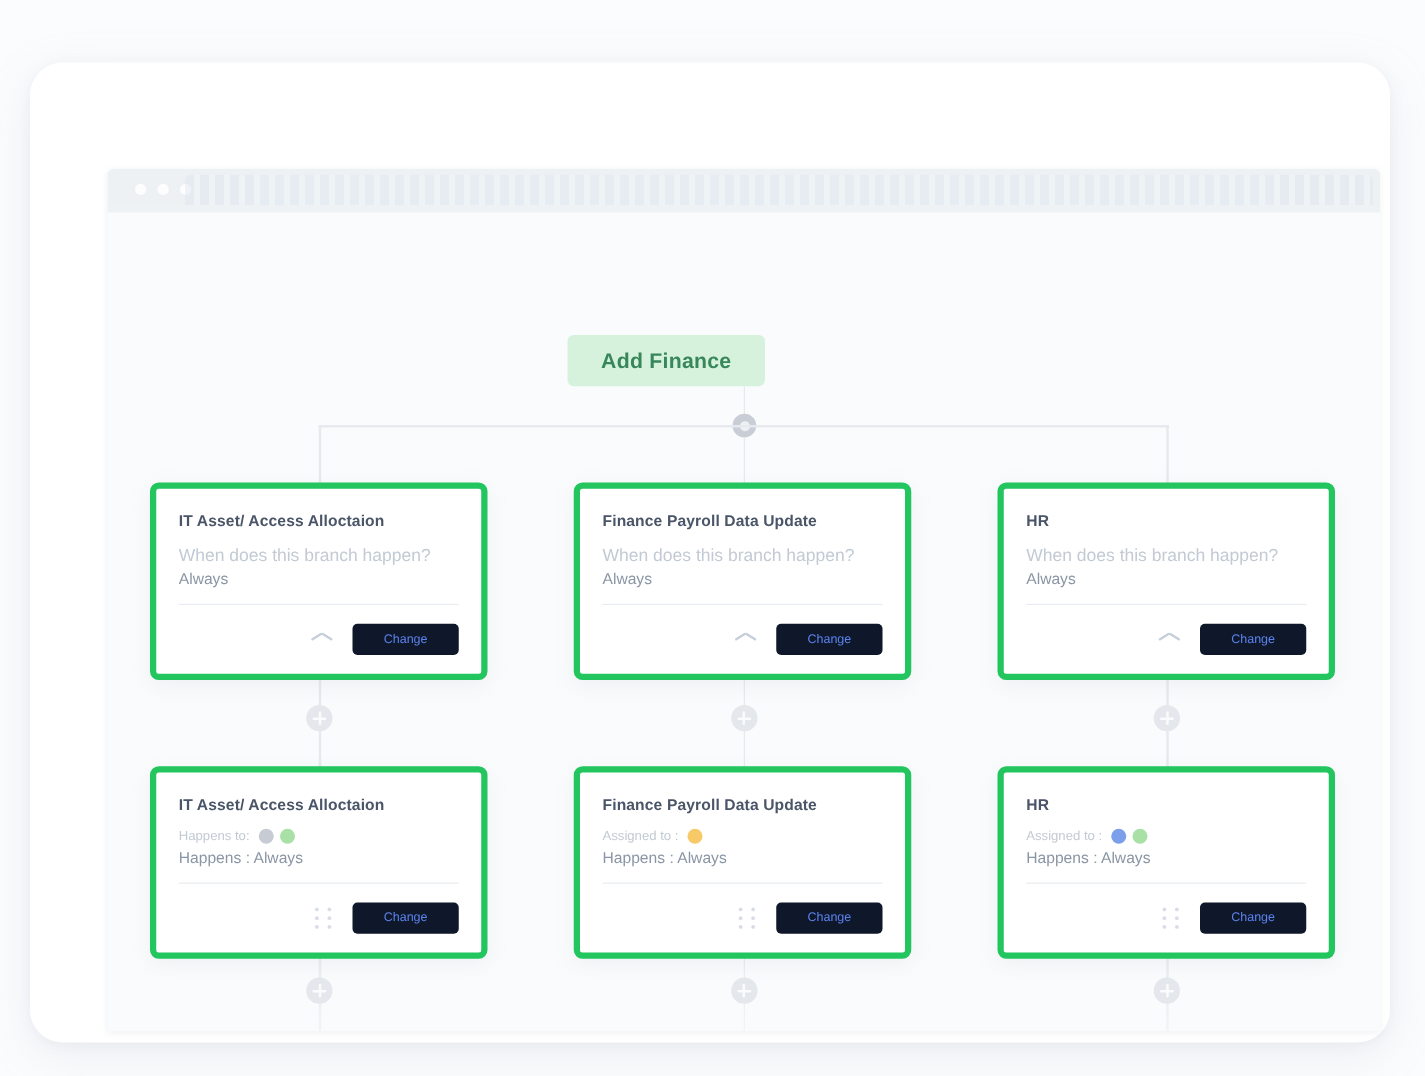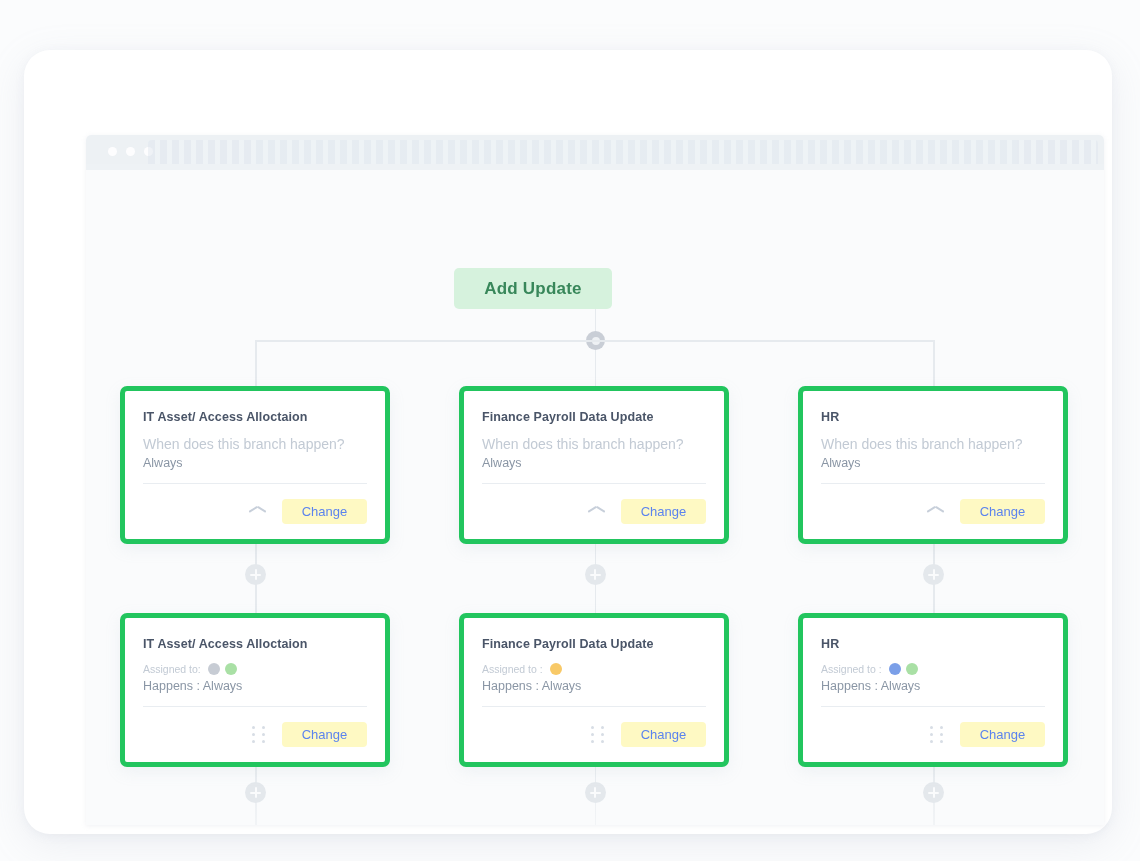--- a/index.html
+++ b/index.html
@@ -196,26 +196,26 @@
     cursor: grab;
   }
   .drag-handle span {
     width: 3px; height: 3px;
     border-radius: 50%;
     background: #d7dde5;
   }
 
   .change-btn {
     width: 85px; height: 25px;
-    background: #fef9c3;
+    background: #0f172a;
     border: none;
     border-radius: 4px;
     color: #5b83ee;
     font-family: "Liberation Sans", sans-serif;
-    font-size: 13px;
+    font-size: 10px;
     cursor: pointer;
   }
 
   
   .assigned-row {
     display: flex;
     align-items: center;
     gap: 7px;
     margin-bottom: 4px;
   }
@@ -235,21 +235,21 @@
         <span class="dot"></span>
         <span class="dot"></span>
         <span class="dot"></span>
       </div>
       <div id="tab-strip"></div>
       <div id="chrome-underline"></div>
     </div>
 
     <div id="canvas">
 
-      <button id="add-branch-btn">Add Update</button>
+      <button id="add-branch-btn">Add Finance</button>
 
       <div class="vline" style="left:508.5px; top:139px; height:24px;"></div>
 
       <div id="junction-node"></div>
 
       <div class="hline" style="left:169px; top:170px; width:680px;"></div>
 
       <div class="vline" style="left:169px; top:170px; height:46px;"></div>
       <div class="vline" style="left:508.5px; top:180px; height:36px;"></div>
       <div class="vline" style="left:847px; top:170px; height:46px;"></div>
@@ -299,21 +299,21 @@
         <div class="card-divider"></div>
         <div class="card-footer">
           <span class="chevron-up"></span>
           <button class="change-btn">Change</button>
         </div>
       </div>
 
       <div class="card" style="left:34px; top:443px;">
         <div class="card-title">IT Asset/ Access Alloctaion</div>
         <div class="assigned-row">
-          <span class="assigned-label">Assigned to:</span>
+          <span class="assigned-label">Happens to:</span>
           <span class="avatars">
             <span class="avatar" style="background:#c7ccd4"></span>
             <span class="avatar" style="background:#a9e0a5"></span>
           </span>
         </div>
         <div class="card-value">Happens : Always</div>
         <div class="card-divider"></div>
         <div class="card-footer">
           <span class="drag-handle">
             <span></span>

